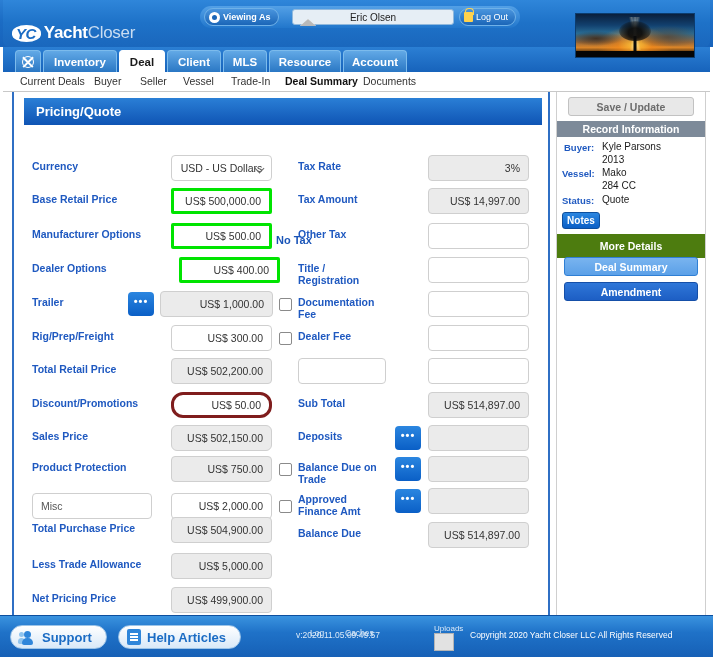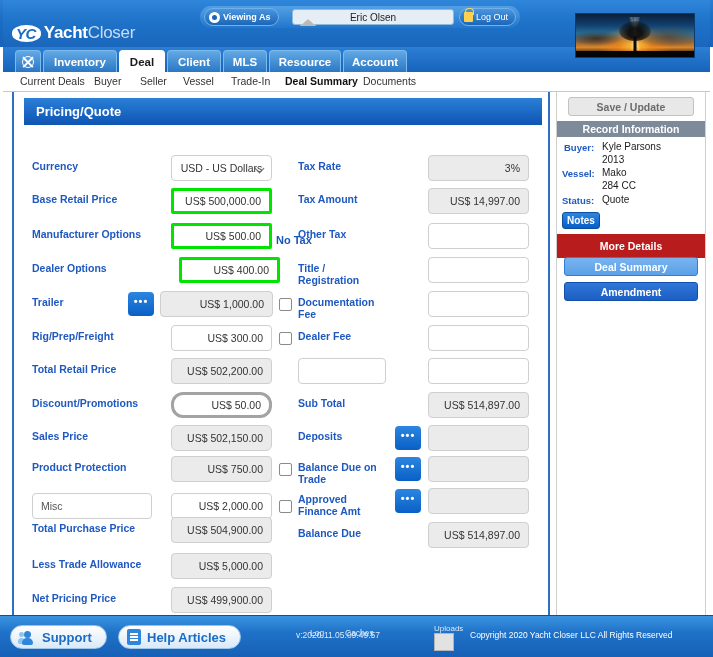--- a/index.html
+++ b/index.html
@@ -195,21 +195,21 @@
   }
   .fin {
     position:absolute; height:26px; border:1px solid #cfcfcf; border-radius:4px;
     background:#ffffff; font-size:10.5px; color:#333;
     display:flex; align-items:center; justify-content:flex-end;
     padding-right:8px; font-family:"Liberation Sans", sans-serif;
   }
   .fin.ro { background:#ebebeb; }
   .fin.left { justify-content:flex-start; padding-left:8px; padding-right:10px; color:#555; }
   .fin.hl-green { border:3px solid #00e400; border-radius:2px; }
-  .fin.hl-red   { border:3px solid #a3a3a3; border-radius:12px;padding-left:24px; }
+  .fin.hl-red   { border:3px solid #7f1d1d; border-radius:12px;padding-left:24px; }
 
   .fsel {
     position:absolute; height:26px; border:1px solid #cfcfcf; border-radius:4px;
     background:#ffffff; font-size:10.5px; color:#333;
     display:flex; align-items:center; justify-content:center;
     padding:0 6px;
   }
   .fsel .chev {
     position:absolute; right:8px; top:9px; width:7px; height:7px;
     border-left:1.5px solid #666; border-bottom:1.5px solid #666;
@@ -249,21 +249,21 @@
   }
   #notes-btn {
     position:absolute; left:6px; top:120px; width:38px; height:17px;
     background:linear-gradient(to bottom,#2b86e0,#0a5fc6);
     border:1px solid #0d4f9e; border-radius:3px;
     color:#ffffff; font-size:10px; font-weight:bold;
     display:flex; align-items:center; justify-content:center; cursor:pointer;
   }
   #more-hdr {
     position:absolute; left:1px; top:142px; width:148px; height:24px;
-    background:#b91c1c; color:#ffffff; font-size:10.5px; font-weight:bold;
+    background:#4d7c0f; color:#ffffff; font-size:10.5px; font-weight:bold;
     display:flex; align-items:center; justify-content:center;
   }
   .side-btn {
     position:absolute; left:8px; width:134px; height:19px;
     border-radius:3px; font-size:10.5px; font-weight:bold;
     color:#ffffff; display:flex; align-items:center; justify-content:center;
     cursor:pointer;
   }
   .side-btn.lite {
     background:linear-gradient(to bottom,#79b4ef,#5ba0e8);

